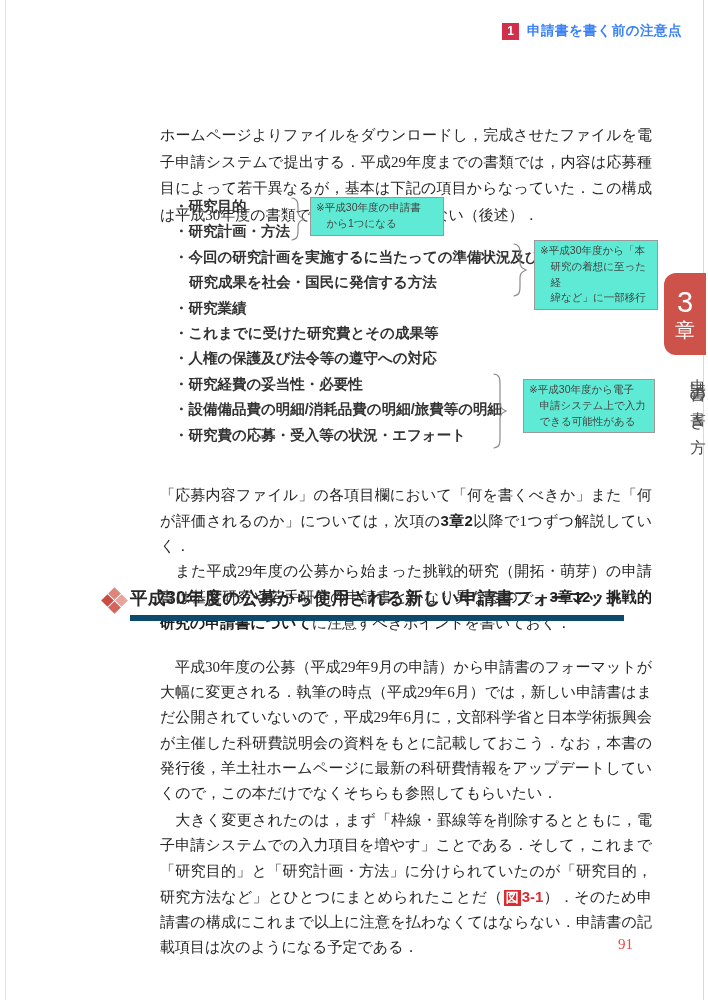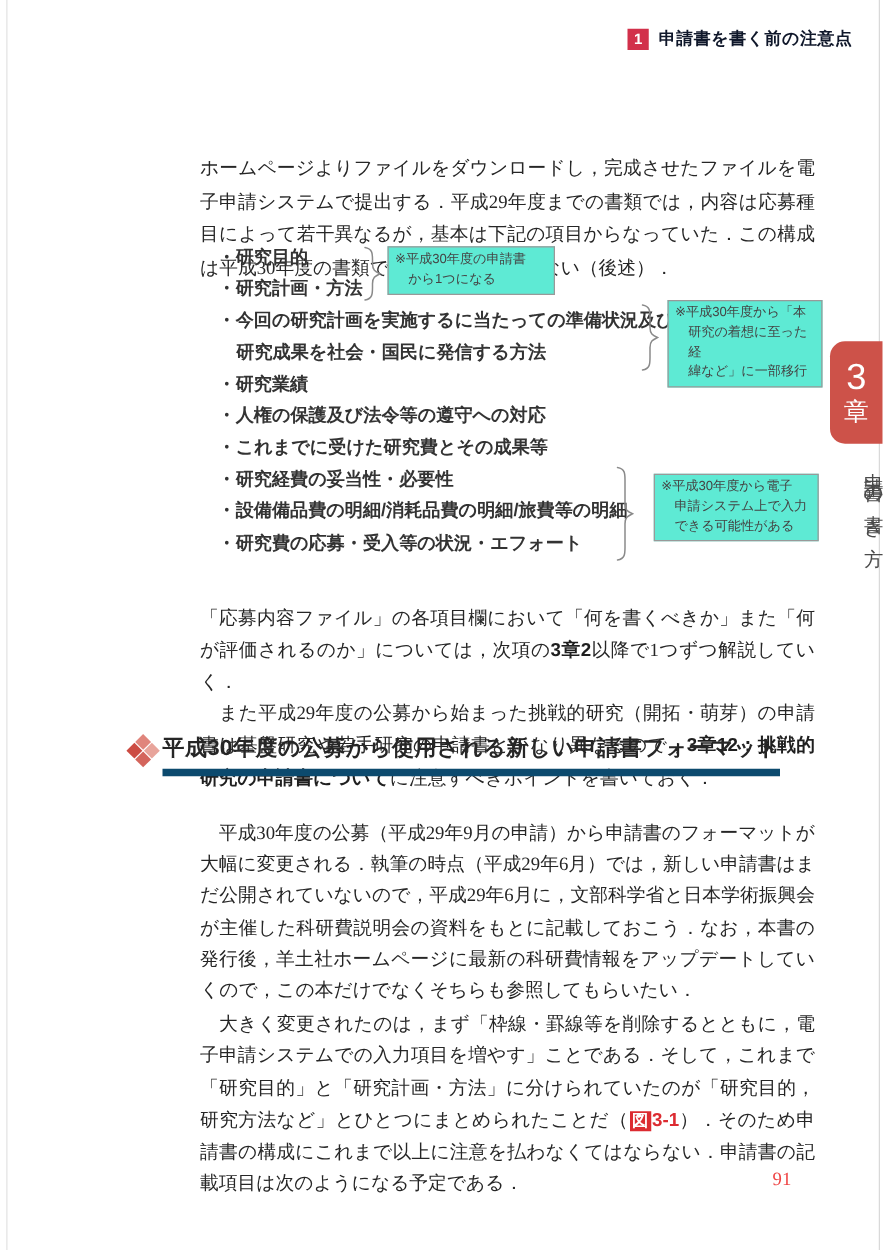--- a/index.html
+++ b/index.html
@@ -8,21 +8,21 @@
   .edge{position:absolute;top:0;bottom:0;width:1px;background:#e3e3e3;}
   .edge.left{left:5px;}
   .edge.right{left:703px;background:#d9d9d9;}
 
   
   .page-header{position:absolute;top:22px;right:26px;display:flex;align-items:center;gap:8px;}
   .hdr-chip{display:flex;align-items:center;justify-content:center;width:17px;height:17px;
             background:#d2304a;color:#fff;font-family:"Liberation Sans","DejaVu Sans",sans-serif;
             font-weight:700;font-size:12px;}
   .hdr-title{font-family:"Liberation Sans","DejaVu Sans",sans-serif;font-weight:700;
-             font-size:13.5px;color:#0f172a;letter-spacing:0.5px;}
+             font-size:13.5px;color:#3b82f6;letter-spacing:0.5px;}
 
   
   .flow{position:absolute;left:160px;width:492px;font-size:15px;text-align:justify;color:#262626;margin-top:36px;}
   .p1{top:86px;line-height:26.5px;}
   .p2{top:447px;line-height:25px;}
   .p34{top:619px;line-height:25.2px;}
   .p34 p{margin:0 0 2px 0;}
   .b-goth{font-family:"Liberation Sans","DejaVu Sans",sans-serif;font-weight:700;color:#1f1f1f;}
 
   
@@ -86,22 +86,22 @@
   </div>
 
   <div class="flow p1">ホームページよりファイルをダウンロードし，完成させたファイルを電子申請システムで提出する．平成29年度までの書類では，内容は応募種目によって若干異なるが，基本は下記の項目からなっていた．この構成は平成30年度の書類でも大きくは変わらない（後述）．</div>
 
   <div class="item-list">
     <div class="list-line">・研究目的</div>
     <div class="list-line">・研究計画・方法</div>
     <div class="list-line">・今回の研究計画を実施するに当たっての準備状況及び</div>
     <div class="list-line cont">研究成果を社会・国民に発信する方法</div>
     <div class="list-line">・研究業績</div>
+    <div class="list-line">・これまでに受けた研究費とその成果等</div>
     <div class="list-line">・人権の保護及び法令等の遵守への対応</div>
-    <div class="list-line">・これまでに受けた研究費とその成果等</div>
     <div class="list-line">・研究経費の妥当性・必要性</div>
     <div class="list-line">・設備備品費の明細/消耗品費の明細/旅費等の明細</div>
     <div class="list-line">・研究費の応募・受入等の状況・エフォート</div>
   </div>
 
   <svg class="brace" style="left:288px;top:196px;" width="18" height="46" viewBox="0 0 18 46">
     <path d="M4,2 C10,3 10,7 10,12 L10,15 C10,20 12,21 16,23 C12,25 10,26 10,31 L10,34 C10,39 10,43 4,44" stroke="#8a8a8a" stroke-width="1.2" fill="none" stroke-linecap="round"></path>
   </svg>
   <svg class="brace" style="left:510px;top:242px;" width="18" height="56" viewBox="0 0 18 56">
     <path d="M4,2 C10,3 10,7 10,12 L10,20 C10,25 12,26 16,28 C12,30 10,31 10,36 L10,44 C10,49 10,53 4,54" stroke="#8a8a8a" stroke-width="1.2" fill="none" stroke-linecap="round"></path>

